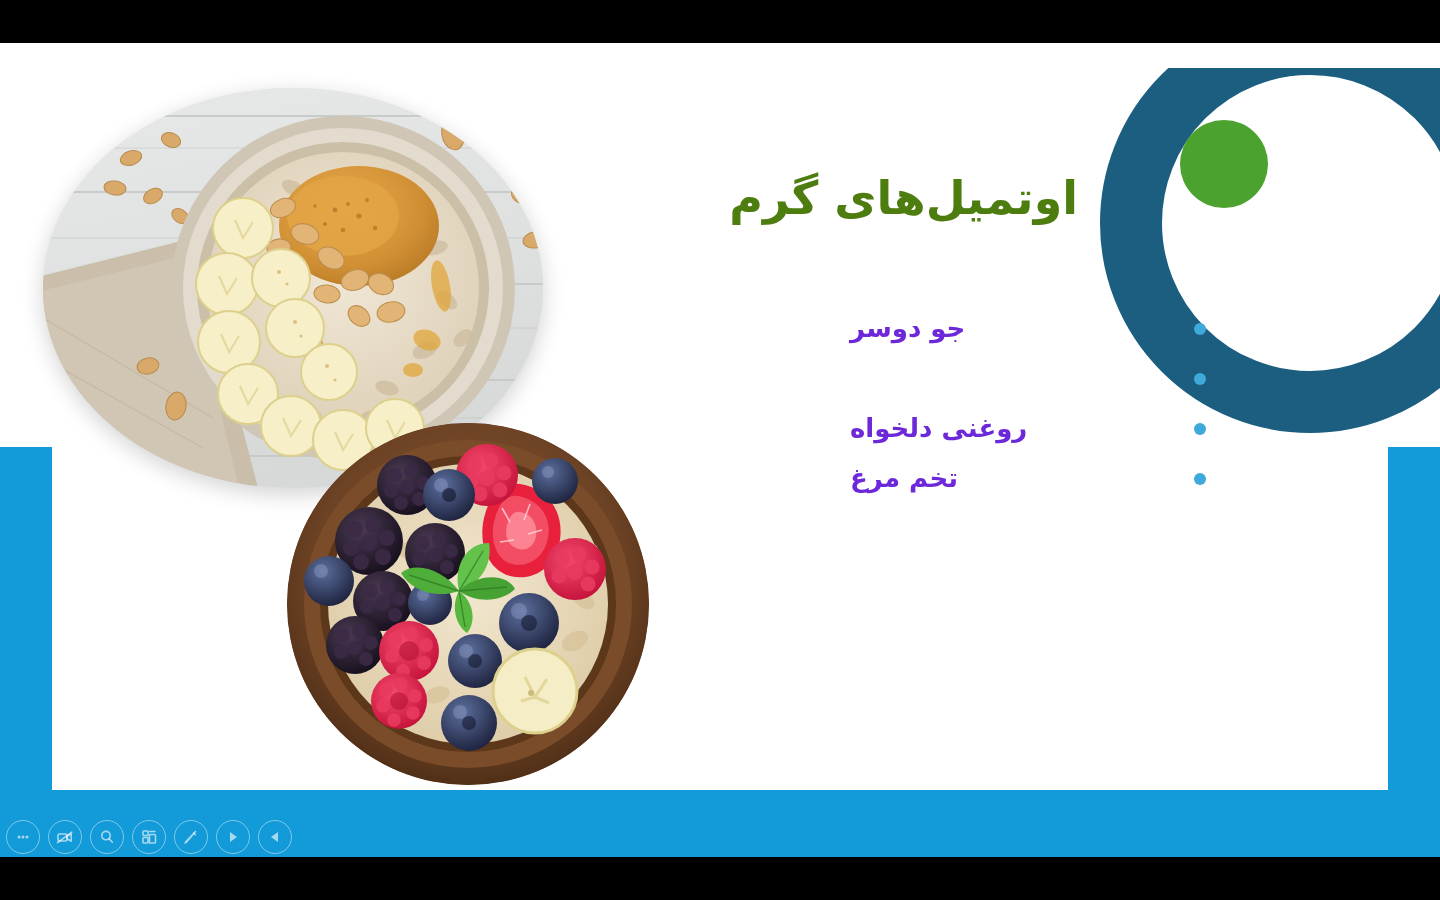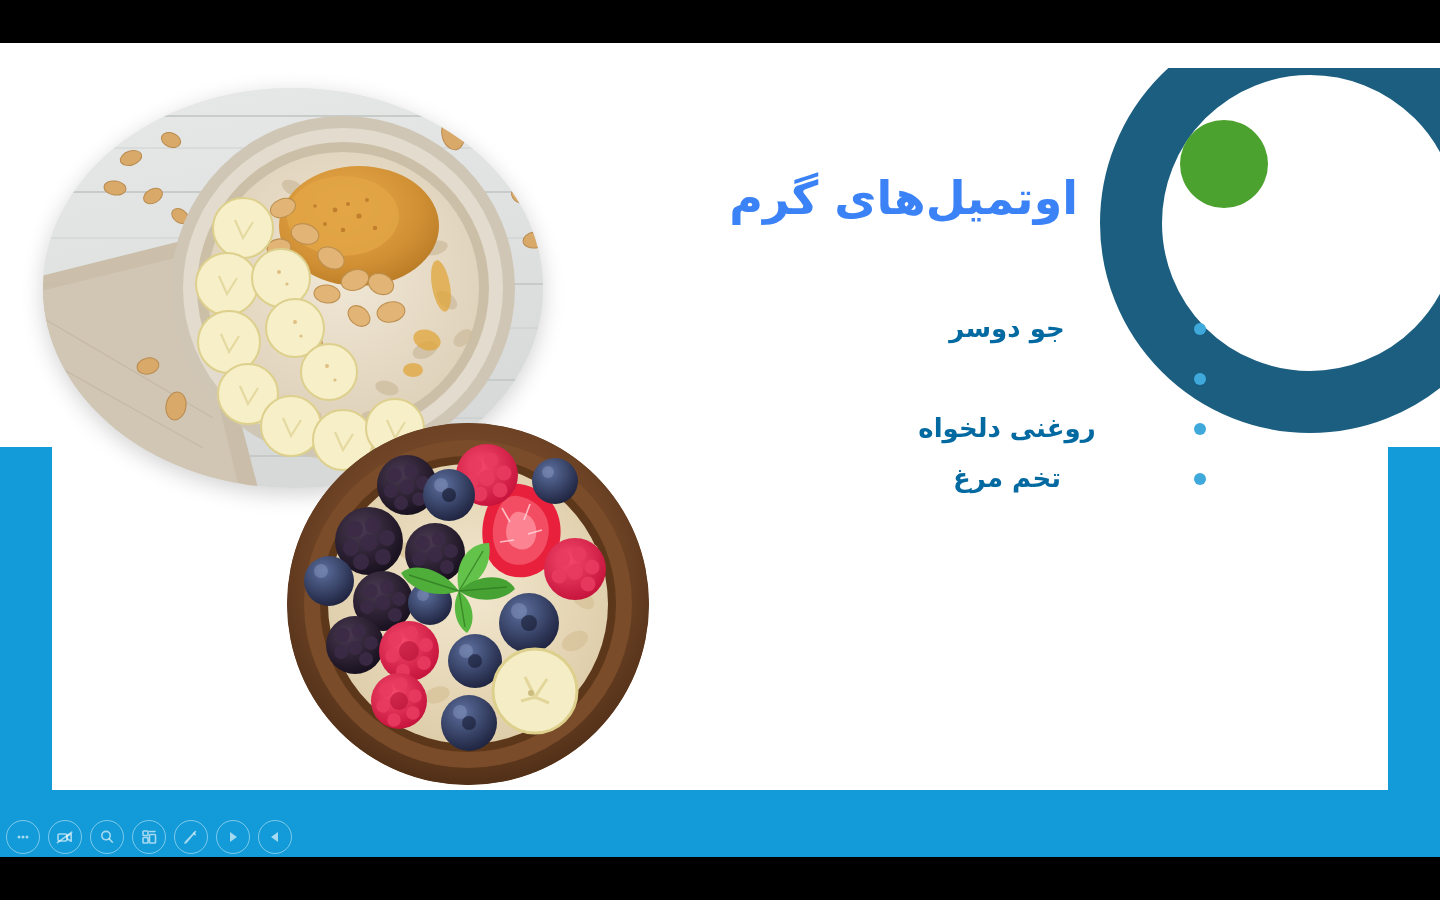--- a/index.html
+++ b/index.html
@@ -108,21 +108,21 @@
 
   
   .slide-title {
     position: absolute;
     right: 362px;
     top: 97px;
     width: 420px;
     text-align: right;
     font-size: 46px;
     font-weight: 700;
-    color: #3b82f6;
+    color: #4d7c0f;
     letter-spacing: 0;
     direction: rtl;
     line-height: 1.2;
   }
 
   
   .bullet-list {
     position: absolute;
     right: 230px;
     top: 260px;
@@ -130,24 +130,24 @@
     list-style: none;
     margin: 0;
     padding: 0;
     direction: rtl;
   }
   .bullet-item {
     position: relative;
     height: 50px;
     line-height: 50px;
     padding-right: 46px;
-    text-align: center;
+    text-align: left;
     font-size: 26px;
     font-weight: 700;
-    color: #0369a1;
+    color: #6d28d9;
     white-space: nowrap;
   }
   .bullet-dot {
     position: absolute;
     right: 4px;
     top: 20px;
     width: 12px;
     height: 12px;
     border-radius: 50%;
     background: #3FA9DC;

